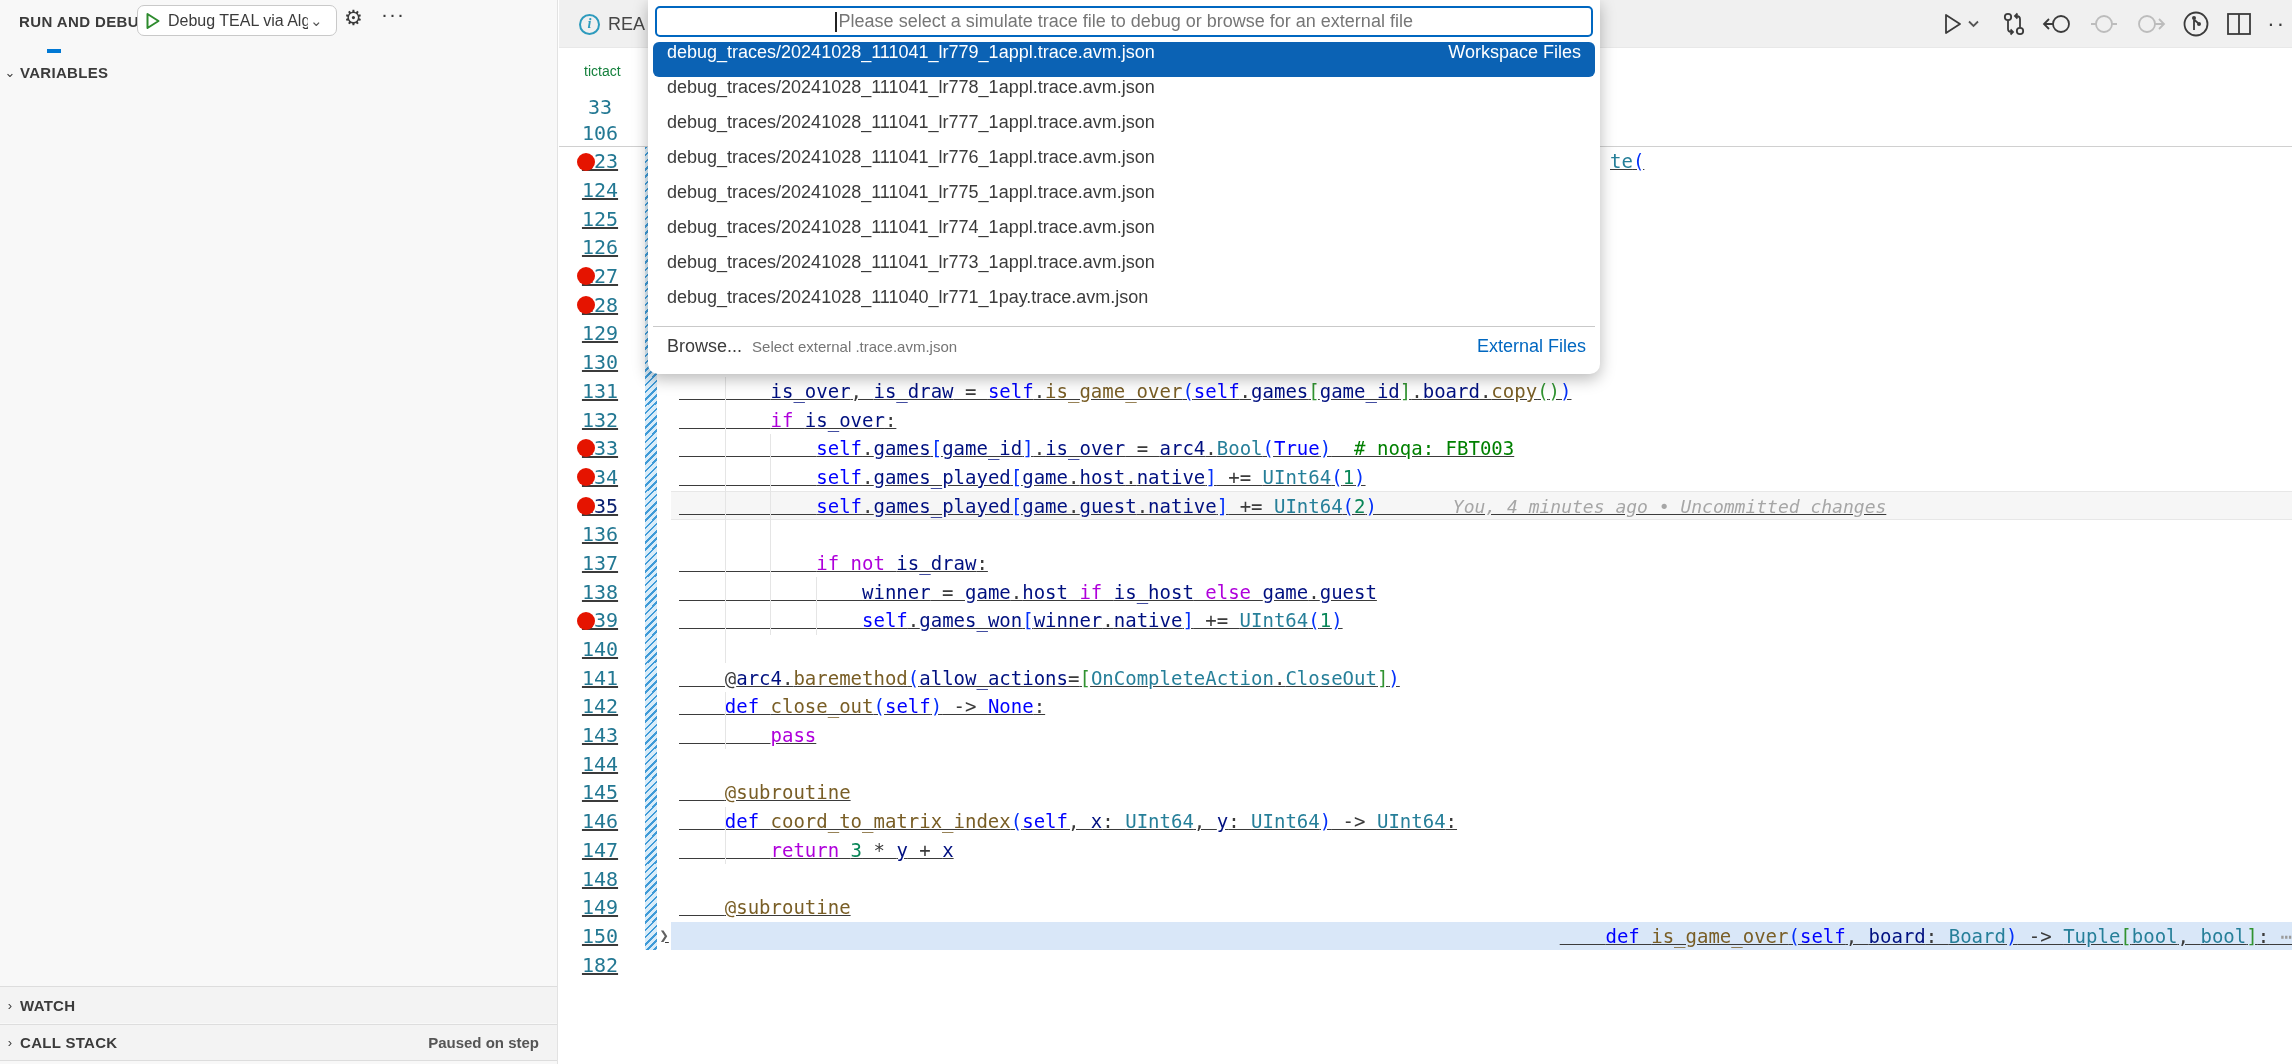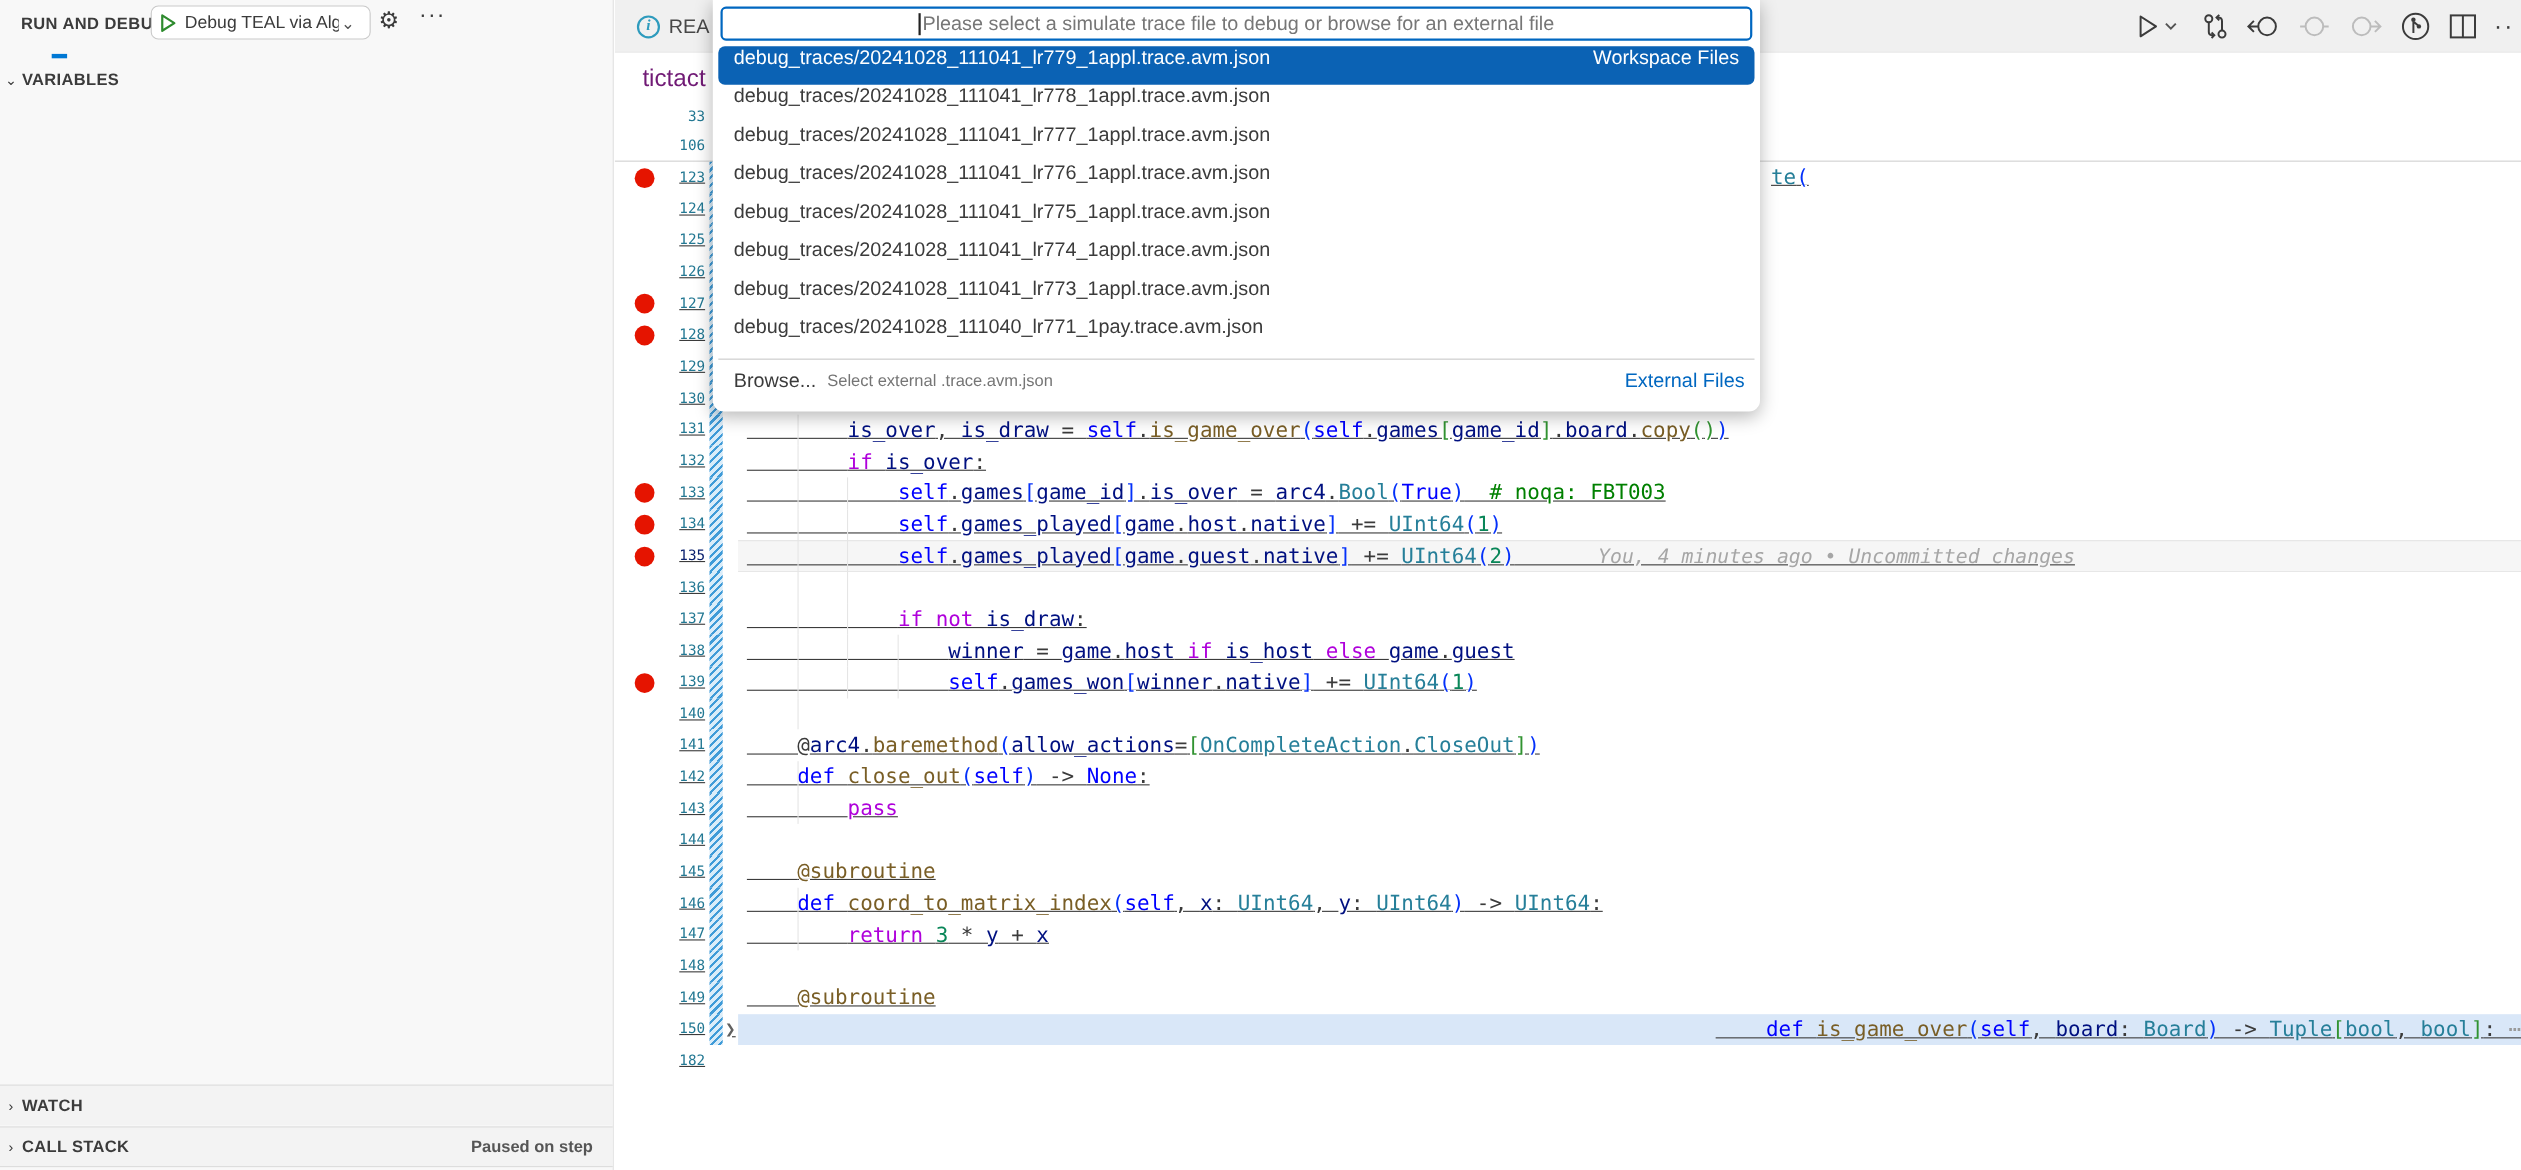--- a/index.html
+++ b/index.html
@@ -36,31 +36,31 @@
     border-bottom:1px solid #e8e8e8; }
   .tab { position:absolute; left:10px; top:0; height:48px; display:flex; align-items:center; gap:8px;
     padding:0 10px; font-size:18px; color:#474747; }
   .info-icon { width:21px; height:21px; border:2px solid #2e9bbd; border-radius:50%;
     color:#2e9bbd; font-size:14px; font-weight:bold; display:flex; align-items:center;
     justify-content:center; font-family:"Liberation Serif", serif; font-style:italic; }
   .actions { position:absolute; right:6px; top:9px; display:flex; align-items:center; gap:15px; }
   .actions svg { display:block; }
   .breadcrumb { position:absolute; left:0; top:48px; width:100%; height:46px; background:#fff;
     display:flex; align-items:center; }
-  .breadcrumb-text { margin-left:25px; font-size:22px; color:#701a75; }
+  .breadcrumb-text { margin-left:25px; font-size:14px; color:#15803d; }
 
   .sticky { position:absolute; left:0; top:94px; width:100%; height:53px; background:#fff;
     border-bottom:1px solid #d0d0d0; }
   .sticky-row { height:26px; display:flex; }
   .code-area { position:absolute; left:0; top:147px; width:100%;text-decoration:underline; }
 
   .code-row { position:relative; height:28.7px; display:flex; align-items:center;
     font-family:"DejaVu Sans Mono", monospace; font-size:19px; }
-  .g-num { width:82px; text-align:right; color:#237893; flex:none;
-    font-family:"DejaVu Sans Mono", monospace; font-size:13px; }
+  .g-num { width:82px; text-align:center; color:#237893; flex:none;
+    font-family:"DejaVu Sans Mono", monospace; font-size:20px; }
   .g-num.active { color:#0b216f; }
   .g-bp { position:absolute; left:18px; top:5.5px; width:18px; height:18px; border-radius:50%;
     background:#e51400; }
   .g-hatch { width:12px; height:100%; margin-left:4px; flex:none; }
   .hatch-on { background:repeating-linear-gradient(135deg,#3f9bd8 0 2px,#d9ecf9 2px 5px); }
   .g-fold { width:14px; flex:none; color:#616161; font-size:16px; line-height:28.7px; text-align:center; }
   .row-body { flex:1; height:100%; display:flex; align-items:center; position:relative; }
   .row-body pre { font-family:inherit; font-size:inherit; margin-left:8px; white-space:pre; }
   .hl-current .row-body { background:#f6f6f6; box-shadow:inset 0 1px 0 #e7e7e7, inset 0 -1px 0 #e7e7e7; }
   .hl-focus .row-body { background:#d9e7f8;justify-content:flex-end; }

